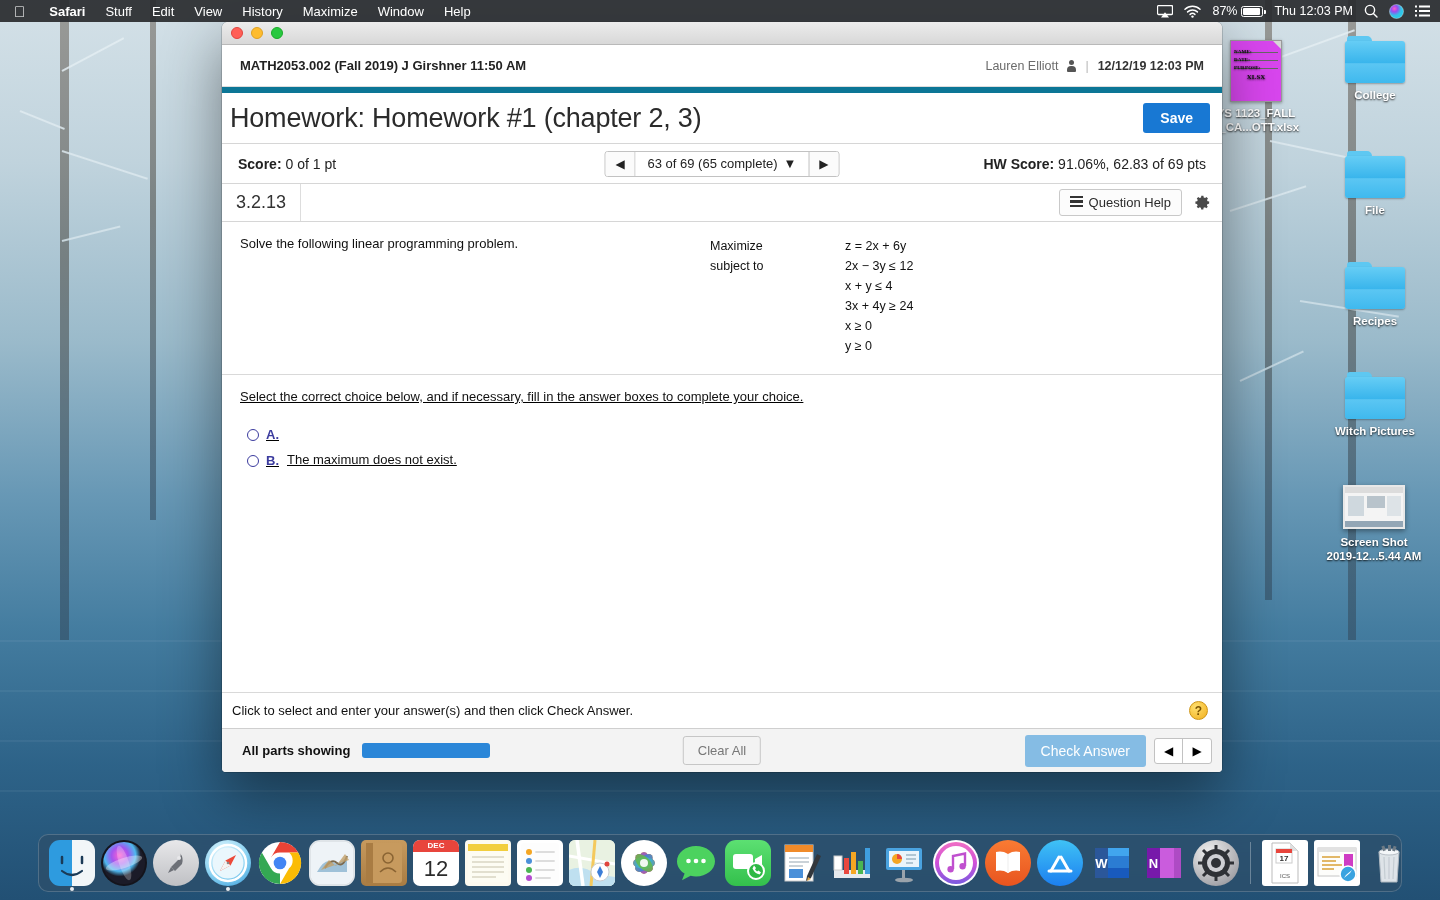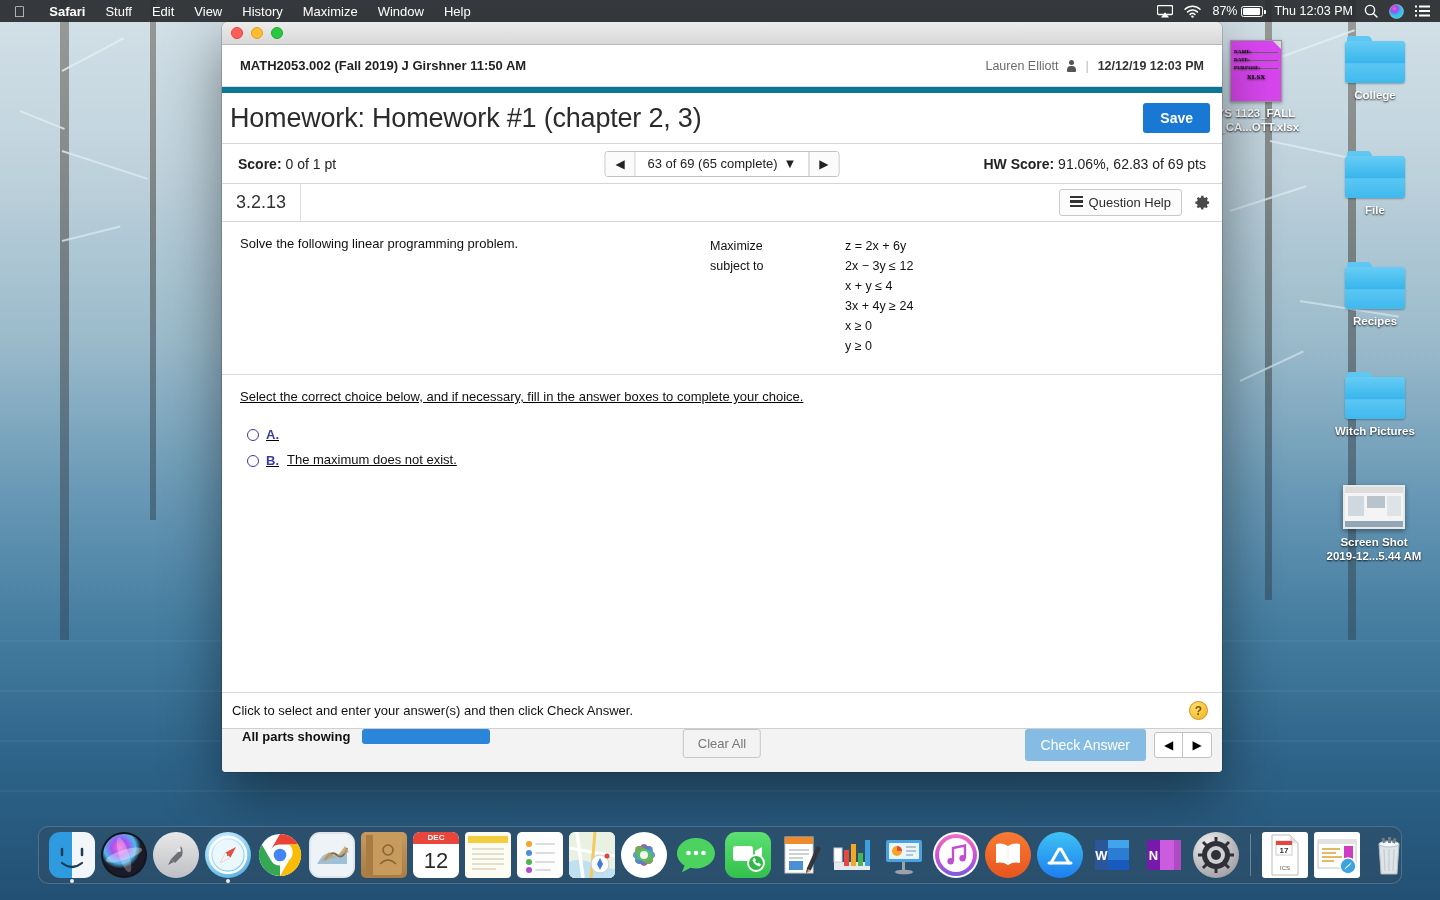--- a/index.html
+++ b/index.html
@@ -260,21 +260,21 @@
     margin-left: auto; width: 19px; height: 19px; border-radius: 50%;
     background: radial-gradient(circle at 35% 30%, #ffdf6e, #f2b01e);
     border: 1px solid #cf9512;
     color: #7a5200; font-weight: bold; font-size: 12px;
     display: flex; align-items: center; justify-content: center; cursor: pointer;
   }
   #footbar {
     height: 44px;
     background: #f3f3f3;
     border-top: 1px solid #cfcfcf;
-    display: flex; align-items: flex-start;
+    display: flex; align-items: center;
     padding: 0 10px 0 8px;
     gap: 12px; flex: 0 0 auto;
     position: relative;
   }
   .parts-lbl { font-size: 13px; font-weight: bold; color: #111; padding-left: 12px;}
   .progress { width: 128px; height: 15px; background: #2a86d8; border-radius: 3px; }
   #clear-all {
     position:absolute; left: 50%; transform: translateX(-50%);
     background: #f3f3f3; border: 1px solid #c6c6c6; border-radius: 3px;
     font-size: 13px; color: #777; padding: 6px 14px; font-family: inherit; cursor: pointer;
@@ -333,21 +333,21 @@
   }
   .shot-icon .bar { height: 6px; background: #dcdcdc; }
   .shot-icon .pane { position:absolute; top:6px; left:0; right:0; bottom:0; background:#f4f4f4; }
   .shot-icon .c1 { position:absolute; left:3px; top:3px; width:16px; height:20px; background:#cfd8de; }
   .shot-icon .c2 { position:absolute; left:22px; top:3px; width:18px; height:12px; background:#b8c3cb; }
   .shot-icon .c3 { position:absolute; left:42px; top:3px; width:14px; height:20px; background:#dde3e7; }
   .shot-icon .dock { position:absolute; left:0; right:0; bottom:0; height:6px; background:#93a6b5; }
 
   
   #dock {
-    position: absolute; left: 38px; bottom: 16px; width: 1364px; height: 58px;
+    position: absolute; left: 38px; bottom: 8px; width: 1364px; height: 58px;
     background: rgba(46,78,104,0.62);
     border: 1px solid rgba(255,255,255,0.18);
     border-radius: 10px;
     display: flex; align-items: center;
     padding: 0 8px; gap: 2px;
     z-index: 80;
     backdrop-filter: blur(8px);
   }
   .dk { width: 50px; height: 50px; position: relative; flex: 0 0 auto; cursor: pointer; }
   .dk .ico { width: 46px; height: 46px; margin: 2px auto 0 auto; border-radius: 11px; position: relative; overflow: hidden; }

